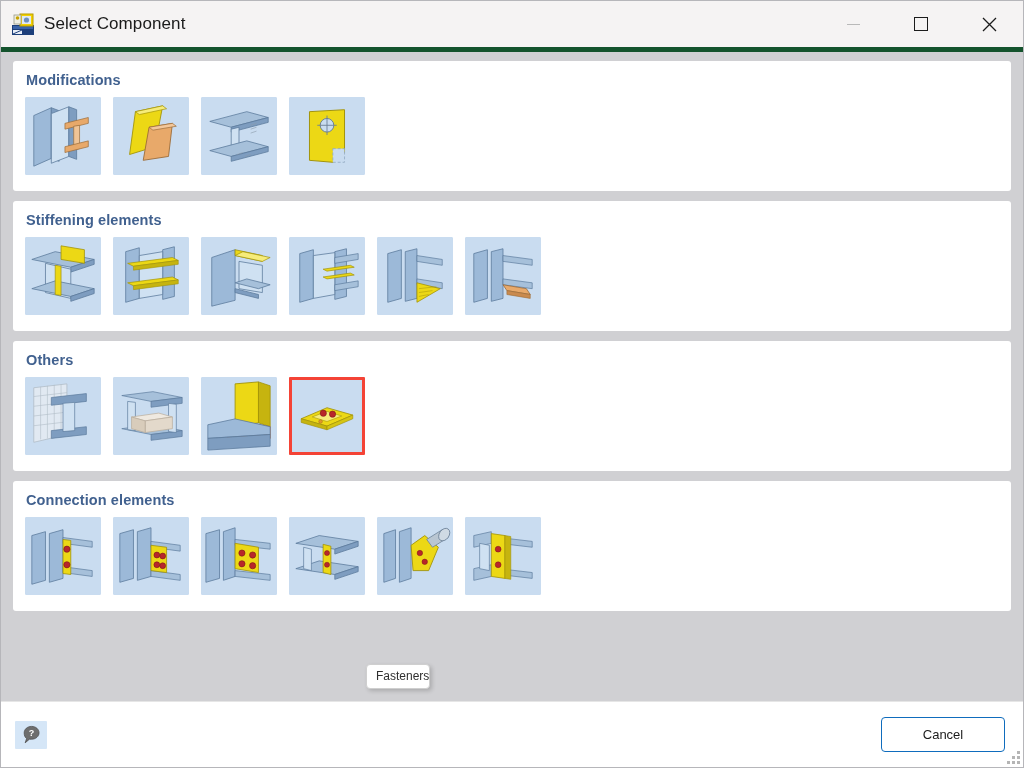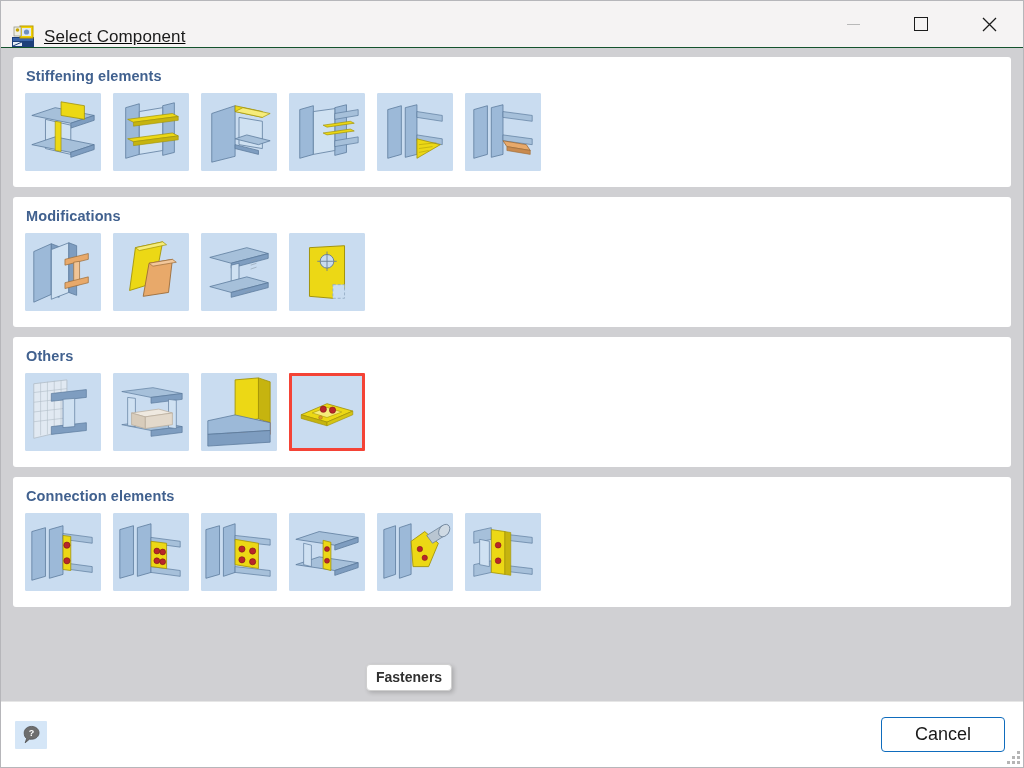--- a/index.html
+++ b/index.html
@@ -28,24 +28,23 @@
     display: flex;
     flex-direction: column;
   }
 
   
   .titlebar {
     height: 46px;
     min-height: 46px;
     background: #f5f3f3;
     display: flex;
-    align-items: flex-end;
+    align-items: center;
     position: relative;
-    border-bottom: 1px solid #14532d;
-    text-decoration: underline;
+    border-bottom: 5px solid #14532d;
   }
   .title-icon {
     width: 22px;
     height: 22px;
     margin-left: 11px;
     margin-right: 10px;
     position: relative;
     flex: 0 0 auto;
   }
   .title-text {
@@ -151,21 +150,21 @@
   }
   .cancel-btn {
     position: absolute;
     right: 18px;
     width: 122px;
     height: 33px;
     background: #ffffff;
     border: 1px solid #0f6cbd;
     border-radius: 4px;
     color: #1a1a1a;
-    font-size: 18px;
+    font-size: 13px;
     font-family: "Liberation Sans", sans-serif;
     display: flex;
     align-items: center;
     justify-content: center;
     cursor: default;
   }
 
   .resize-grip {
     position: absolute;
     right: 3px;
@@ -181,28 +180,27 @@
   }
 
   
   .tooltip {
     position: absolute;
     left: 365px;
     top: 663px;
     background: #ffffff;
     border: 1px solid #cfcfcf;
     border-radius: 4px;
-    padding: 4px 9px 5px 9px;
-    font-size: 14px;
+    padding: 4px 0 5px 9px;
+    font-size: 12px;
     color: #303030;
     box-shadow: 2px 2px 4px rgba(0,0,0,0.18);
     white-space: nowrap;
     z-index: 40;
     font-family: "Liberation Sans", sans-serif;
-    font-weight: bold;
   }
 </style>
 </head>
 <body>
 
 <svg width="0" height="0" style="position:absolute" aria-hidden="true">
 <defs>
 
   <g id="art-m1">
     <polygon points="8,18 26,10 26,62 8,70" fill="#9cb9d8" stroke="#5c7a9c" stroke-width="0.8"></polygon>
@@ -420,20 +418,45 @@
       <div class="win-btn close">
         <svg width="15" height="15" viewBox="0 0 15 15">
           <path d="M1 1 L14 14 M14 1 L1 14" stroke="#1b1b1b" stroke-width="1.3" fill="none"></path>
         </svg>
       </div>
     </div>
   </div>
 
   <div class="dialog-body" id="groups-host">
       <div class="group">
+        <div class="group-title">Modifications</div>
+        <div class="thumb-row">
+          <div class="thumb">
+            <svg viewBox="0 0 76 78" preserveAspectRatio="xMidYMid meet">
+              <use href="#art-m1"></use>
+            </svg>
+          </div>
+          <div class="thumb">
+            <svg viewBox="0 0 76 78" preserveAspectRatio="xMidYMid meet">
+              <use href="#art-m2"></use>
+            </svg>
+          </div>
+          <div class="thumb">
+            <svg viewBox="0 0 76 78" preserveAspectRatio="xMidYMid meet">
+              <use href="#art-m3"></use>
+            </svg>
+          </div>
+          <div class="thumb">
+            <svg viewBox="0 0 76 78" preserveAspectRatio="xMidYMid meet">
+              <use href="#art-m4"></use>
+            </svg>
+          </div>
+        </div>
+      </div>
+      <div class="group">
         <div class="group-title">Stiffening elements</div>
         <div class="thumb-row">
           <div class="thumb">
             <svg viewBox="0 0 76 78" preserveAspectRatio="xMidYMid meet">
               <use href="#art-s1"></use>
             </svg>
           </div>
           <div class="thumb">
             <svg viewBox="0 0 76 78" preserveAspectRatio="xMidYMid meet">
               <use href="#art-s2"></use>
@@ -450,45 +473,20 @@
             </svg>
           </div>
           <div class="thumb">
             <svg viewBox="0 0 76 78" preserveAspectRatio="xMidYMid meet">
               <use href="#art-s5"></use>
             </svg>
           </div>
           <div class="thumb">
             <svg viewBox="0 0 76 78" preserveAspectRatio="xMidYMid meet">
               <use href="#art-s6"></use>
-            </svg>
-          </div>
-        </div>
-      </div>
-      <div class="group">
-        <div class="group-title">Modifications</div>
-        <div class="thumb-row">
-          <div class="thumb">
-            <svg viewBox="0 0 76 78" preserveAspectRatio="xMidYMid meet">
-              <use href="#art-m1"></use>
-            </svg>
-          </div>
-          <div class="thumb">
-            <svg viewBox="0 0 76 78" preserveAspectRatio="xMidYMid meet">
-              <use href="#art-m2"></use>
-            </svg>
-          </div>
-          <div class="thumb">
-            <svg viewBox="0 0 76 78" preserveAspectRatio="xMidYMid meet">
-              <use href="#art-m3"></use>
-            </svg>
-          </div>
-          <div class="thumb">
-            <svg viewBox="0 0 76 78" preserveAspectRatio="xMidYMid meet">
-              <use href="#art-m4"></use>
             </svg>
           </div>
         </div>
       </div>
       <div class="group">
         <div class="group-title">Others</div>
         <div class="thumb-row">
           <div class="thumb">
             <svg viewBox="0 0 76 78" preserveAspectRatio="xMidYMid meet">
               <use href="#art-o1"></use>

